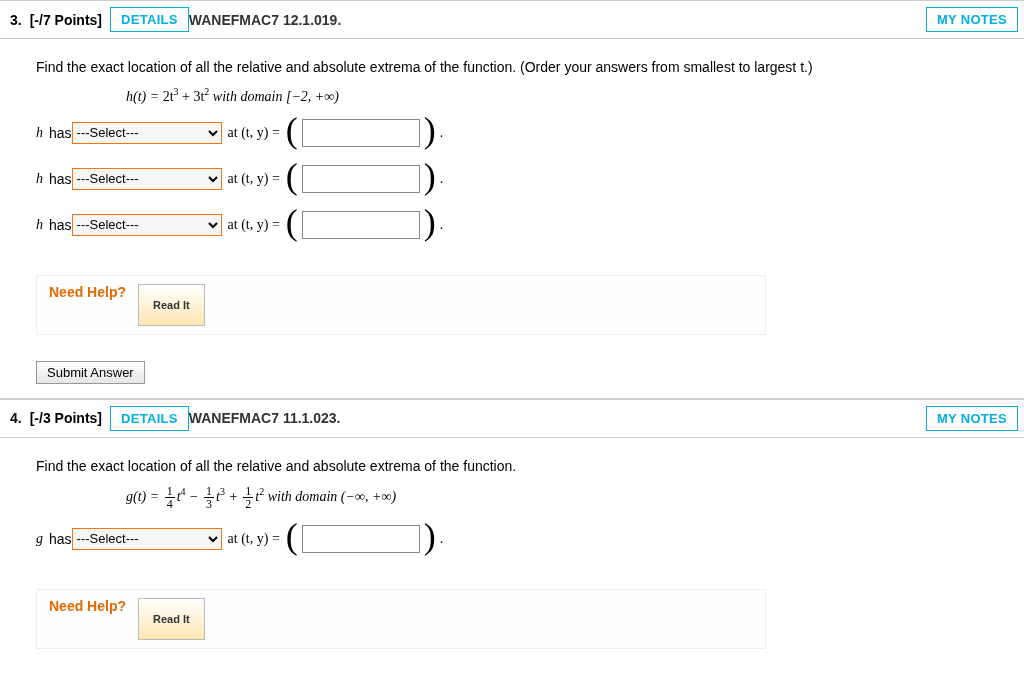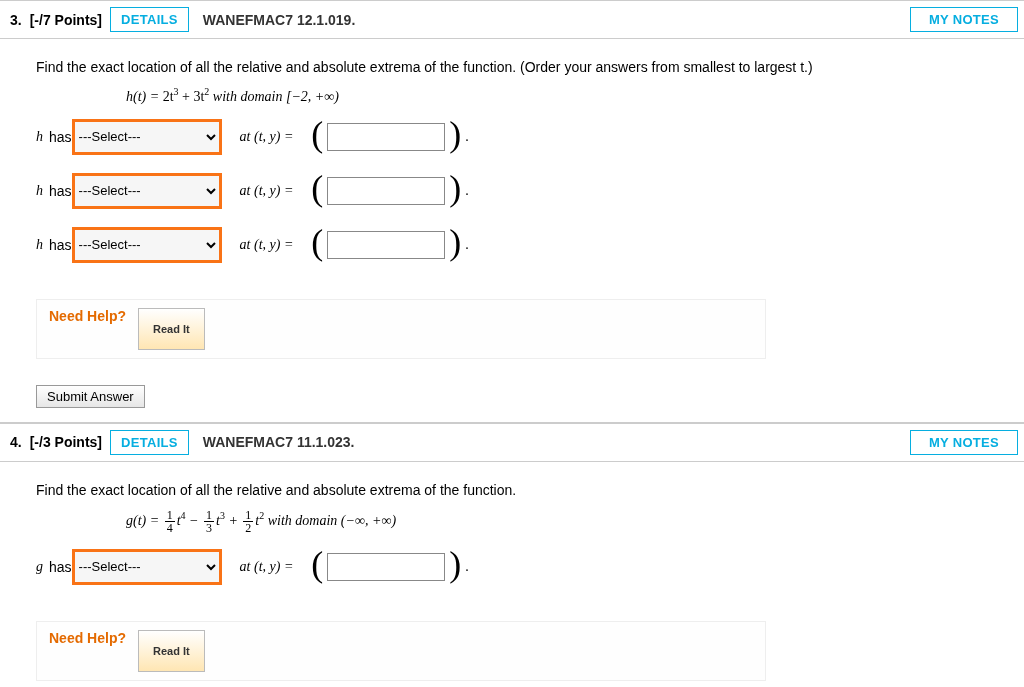--- a/index.html
+++ b/index.html
@@ -22,29 +22,28 @@
 }
 .qnum { font-weight: bold; margin-right: 8px; }
 .details-btn {
   border: 1px solid #06aee0;
   color: #06aee0;
   background: #fff;
   padding: 4px 10px;
   font-weight: bold;
   font-size: 13px;
   cursor: pointer;
-  margin-right: 14px;
   letter-spacing: 0.3px;
 }
 .ref { font-weight: bold; color: #333; }
 .mynotes-btn {
   border: 1px solid #06aee0;
   color: #06aee0;
   background: #fff;
-  padding: 4px 18px;
+  padding: 4px 10px;
   font-weight: bold;
   font-size: 13px;
   cursor: pointer;
   position: absolute;
   right: 6px;
   letter-spacing: 0.3px;
 }
 .qbody {
   padding: 14px 36px 14px 36px;
   border-bottom: 1px solid #ccc;
@@ -57,29 +56,28 @@
 }
 .formula .plain { font-style: normal; }
 .row {
   display: flex;
   align-items: center;
   margin: 8px 0 18px 0;
 }
 .row .lbl { font-style: italic; font-family: Georgia, serif; margin-right: 6px; }
 .row select {
   font-size: 13px;
-  height: 36px;
+  height: 22px;
   width: 150px;
-  border: 3px solid #f97316;
+  border: 1px solid #f97316;
   background: #f6f6f6;
 }
 .row .atxy {
-  font-style: italic;
-  font-family: Georgia, serif;
-  margin: 0 18px;
+  font-family: Georgia, serif;
+  margin: 0 6px;
 }
 .row .paren {
   font-size: 36px;
   font-family: Georgia, serif;
   line-height: 0.7;
   position: relative;
   top: -2px;
 }
 .row input[type=text] {
   height: 22px;

